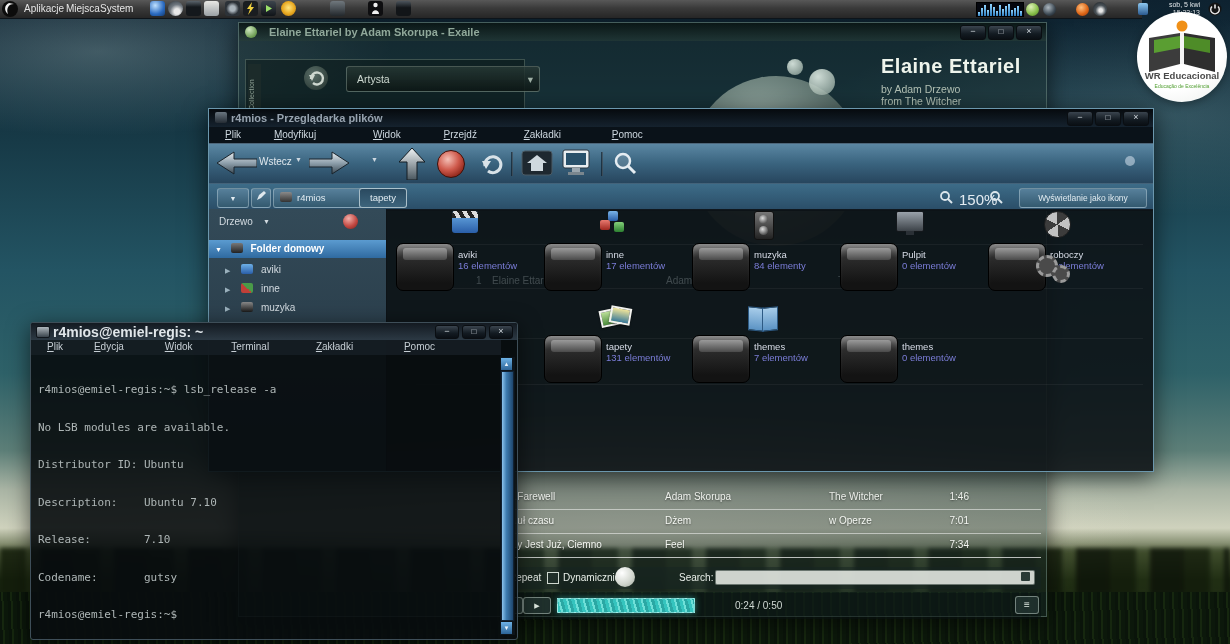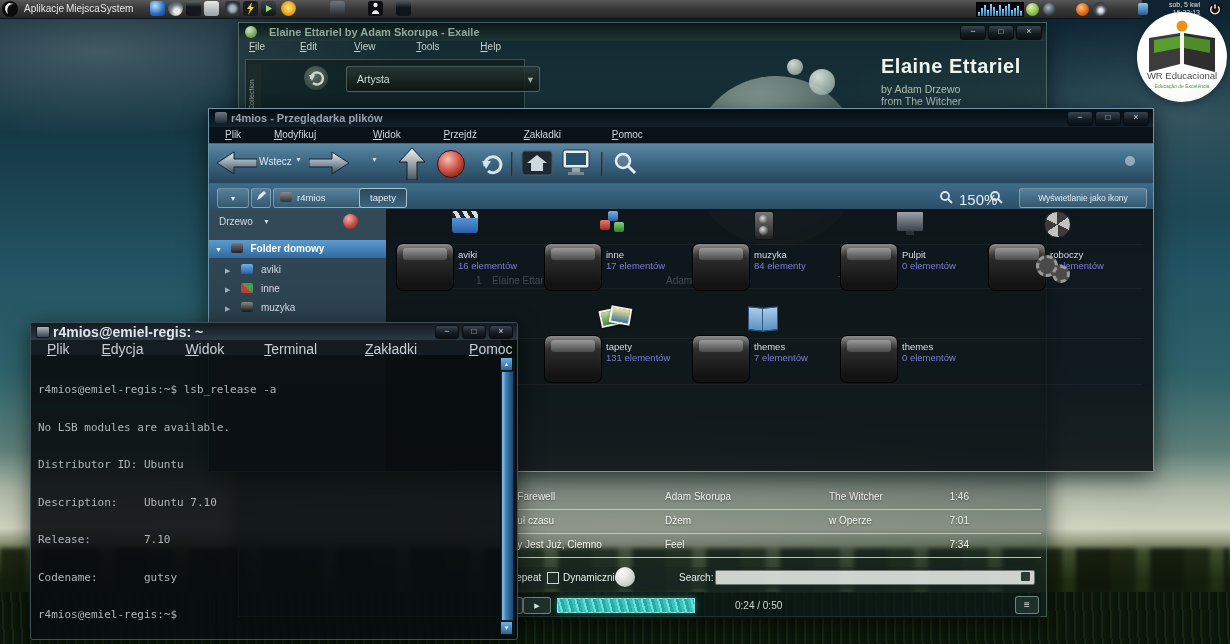--- a/index.html
+++ b/index.html
@@ -35,21 +35,21 @@
   .panel-menu{position:absolute;top:0;height:18px;line-height:18px;font-size:10px;color:#e6e6e6;padding:0 4px;}
   .lic{position:absolute;top:1px;width:15px;height:15px;border-radius:3px;}
   .orb{position:absolute;border-radius:50%;}
   .viz{position:absolute;left:976px;top:2px;width:44px;height:13px;background:#05070e;border:1px solid #000;
     display:flex;align-items:flex-end;gap:1px;padding:0 1px;}
   .viz div{width:2px;background:linear-gradient(#8fd4ff,#2f7fc0);}
   .clock{position:absolute;left:1142px;top:1px;width:58px;text-align:right;color:#e2e7ea;font-size:7px;line-height:8px;}
   
   .wrlogo{position:absolute;left:1137px;top:12px;width:90px;height:90px;border-radius:50%;z-index:50;
     background:radial-gradient(circle at 38% 30%,#ffffff 60%,#e9ece9);box-shadow:0 2px 8px rgba(0,0,0,.35);text-align:center;}
-  .wrlogo .nm{position:absolute;left:0;right:0;top:58px;font-size:9.5px;font-weight:normal;color:#4a4a4a;}
+  .wrlogo .nm{position:absolute;left:0;right:0;top:58px;font-size:9.5px;font-weight:bold;color:#4a4a4a;}
   .wrlogo .tg{position:absolute;left:0;right:0;top:71px;font-size:5px;color:#4f9e2f;}
   
   .exaile{left:238px;top:22px;width:807px;height:593px;z-index:10;
     background:rgba(26,46,42,.42);border:1px solid rgba(130,160,148,.45);}
   .exaile .titlebar{height:18px;background:linear-gradient(rgba(8,18,16,.8),rgba(40,62,56,.55));}
   .exaile .title{font-size:11px;font-weight:bold;color:#90a89a;margin-left:6px;}
   .exaile .mb{position:absolute;top:18px;left:0;right:0;height:15px;font-size:10px;color:#c4d0c8;}
   .ex-panel{position:absolute;left:6px;top:36px;width:278px;height:70px;border:1px solid rgba(150,175,160,.35);background:rgba(10,22,20,.5);}
   .ex-combo{position:absolute;left:100px;top:6px;width:182px;height:24px;border:1px solid rgba(160,180,170,.4);border-radius:3px;
     background:linear-gradient(rgba(40,58,54,.8),rgba(14,24,22,.9));color:#cdd8d0;font-size:10.5px;line-height:24px;padding-left:10px;}
@@ -111,21 +111,21 @@
     background:conic-gradient(#3c3c3c 0 55deg,#c2c2c2 55deg 115deg,#3c3c3c 115deg 175deg,#c2c2c2 175deg 235deg,#3c3c3c 235deg 295deg,#c2c2c2 295deg 360deg);}
   .gear{position:absolute;border-radius:50%;border:3px dashed #9a9a9a;background:#4a4a4a;}
   .photo{position:absolute;width:17px;height:13px;border:2px solid #f2f2ee;box-shadow:0 1px 2px rgba(0,0,0,.5);}
   .em-book{position:relative;width:28px;height:22px;}
   .em-book i{position:absolute;top:0;width:14px;height:22px;background:linear-gradient(#a8cdea,#5b93c4);border:1px solid #2d5a84;}
   .blocks i{position:absolute;width:10px;height:10px;border-radius:2px;}
   
   .term{left:30px;top:322px;width:486px;height:316px;z-index:30;background:rgba(8,12,14,.9);border:1px solid #3e4e58;border-radius:3px;}
   .term .titlebar{height:17px;background:linear-gradient(#131a21,#2c3944);border-radius:2px 2px 0 0;}
   .term .title{font-size:14px;font-weight:bold;color:#e0e6ea;margin-left:6px;}
-  .term .mb{position:absolute;top:17px;left:0;right:16px;height:15px;background:rgba(22,30,36,.85);font-size:14px;color:#c6ced4;}
+  .term .mb{position:absolute;top:17px;left:0;right:16px;height:15px;background:rgba(22,30,36,.85);font-size:10px;color:#c6ced4;}
   .term-content{position:absolute;left:0;right:16px;top:32px;bottom:2px;padding:4px 0 0 7px;
     font-family:"DejaVu Sans Mono",monospace;font-size:11px;line-height:12.5px;color:#aeb6b6;white-space:pre;}
   .scrollbar{position:absolute;right:2px;top:34px;bottom:4px;width:13px;background:rgba(16,26,34,.7);border:1px solid #0c141a;}
   .sb-arrow{position:absolute;left:0;width:11px;height:12px;background:linear-gradient(#6db2e6,#2c6496);color:#eaf4fc;font-size:6px;text-align:center;line-height:12px;}
   .sb-thumb{position:absolute;left:0;top:13px;bottom:13px;width:11px;background:linear-gradient(90deg,#8cc4ee,#3e7cb0 40%,#1e466e);border:1px solid #123;}
   
   .tico{position:absolute;top:6px;}
   .sphere-red{width:26px;height:26px;border-radius:50%;background:radial-gradient(circle at 38% 32%,#f4c0b6,#cf5a4c 45%,#8c2418 80%);border:1px solid #401008;}
   .sep{position:absolute;top:8px;width:1px;height:24px;background:rgba(10,20,30,.6);border-right:1px solid rgba(255,255,255,.15);}
   .txt{position:absolute;white-space:nowrap;}
@@ -137,27 +137,20 @@
 <div class="treeline"></div>
 <div class="grass"></div>
 
 <div class="window exaile">
   <div class="titlebar">
     <span class="abs" style="left:6px;top:3px;width:12px;height:12px;border-radius:50%;background:radial-gradient(circle at 35% 30%,#cfe8c0,#6a9a50 70%);"></span>
     <span class="title" style="margin-left:30px;">Elaine Ettariel by Adam Skorupa - Exaile</span>
     <span class="wbtn min" style="right:60px;"></span>
     <span class="wbtn max" style="right:32px;"></span>
     <span class="wbtn cls" style="right:4px;"></span>
-  </div>
-  <div class="mb">
-    <span class="abs" style="left:10px;">File</span>
-    <span class="abs" style="left:42px;">Edit</span>
-    <span class="abs" style="left:76px;">View</span>
-    <span class="abs" style="left:114px;">Tools</span>
-    <span class="abs" style="left:152px;">Help</span>
   </div>
   <div class="ex-panel">
     <span class="abs" style="left:2px;top:4px;bottom:4px;width:13px;background:rgba(30,45,42,.8);color:#8fa296;font-size:7px;writing-mode:vertical-rl;transform:rotate(180deg);text-align:center;overflow:hidden;">Collection</span>
     <span class="abs" style="left:58px;top:6px;width:24px;height:24px;border-radius:50%;background:radial-gradient(circle at 40% 35%,#5a6e68,#22302c);">
       <svg width="24" height="24">
           <path d="M7 13 a6 6 0 1 1 2 4" fill="none" stroke="#cfd8d0" stroke-width="2.4"></path>
           <polygon points="5,9 11,9 8,15" fill="#cfd8d0"></polygon>
         </svg>
     </span>
     <div class="ex-combo"><span>Artysta</span></div>

